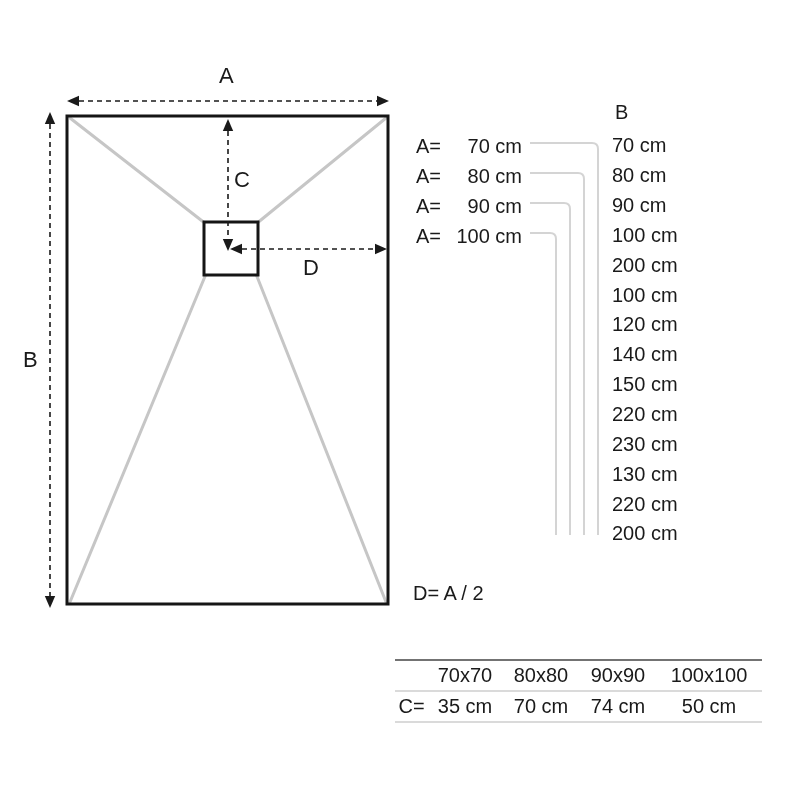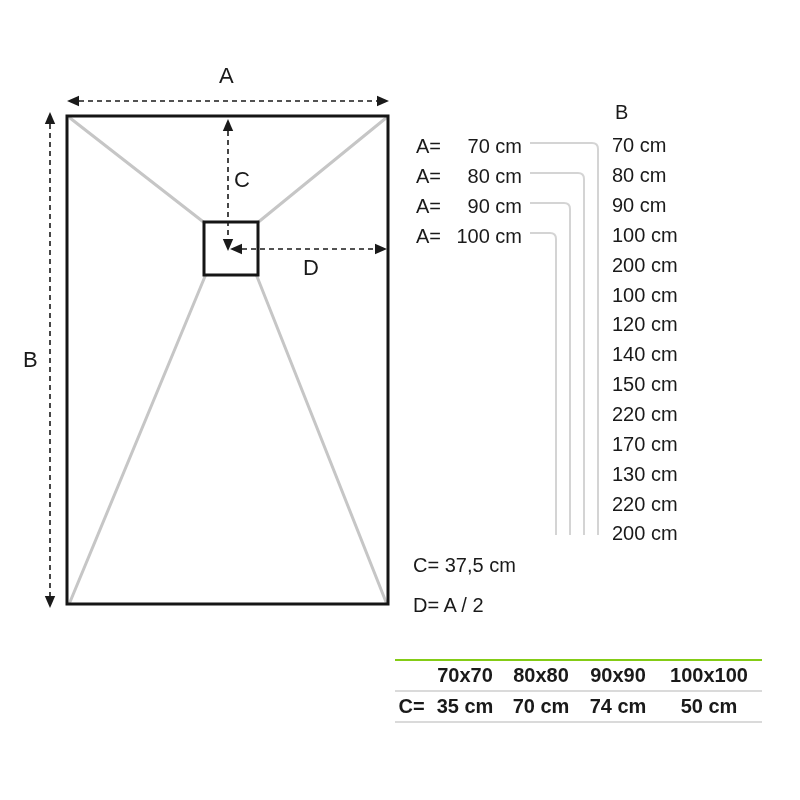--- a/index.html
+++ b/index.html
@@ -58,22 +58,21 @@
     left: 413px;
     font-size: 20px;
     line-height: 26px;
   }
 
   #size-table {
     position: absolute;
     left: 395px;
     top: 659px;
     width: 367px;
-    border-top: 2px solid #84cc16;
-    font-weight: bold;
+    border-top: 2px solid #737373;
   }
   .t-row {
     display: flex;
     height: 29px;
     align-items: center;
     border-bottom: 2px solid #dadada;
     font-size: 20px;
   }
   .t-cell { text-align: center; }
   .t-c0 { width: 33px; text-align: center; }
@@ -153,28 +152,27 @@
     <div class="b-row">70 cm</div>
     <div class="b-row">80 cm</div>
     <div class="b-row">90 cm</div>
     <div class="b-row">100 cm</div>
     <div class="b-row">200 cm</div>
     <div class="b-row">100 cm</div>
     <div class="b-row">120 cm</div>
     <div class="b-row">140 cm</div>
     <div class="b-row">150 cm</div>
     <div class="b-row">220 cm</div>
-    <div class="b-row">170 cm</div>
+    <div class="b-row">230 cm</div>
     <div class="b-row">130 cm</div>
     <div class="b-row">220 cm</div>
     <div class="b-row">200 cm</div>
   </div>
 
-  <div class="note" style="top:552px">C= 37,5 cm</div>
-  <div class="note" style="top:592px">D= A / 2</div>
+  <div class="note" style="top:580px">D= A / 2</div>
 
   <div id="size-table">
     <div class="t-row">
       <div class="t-cell t-c0"></div>
       <div class="t-cell t-c1">70x70</div>
       <div class="t-cell t-c2">80x80</div>
       <div class="t-cell t-c3">90x90</div>
       <div class="t-cell t-c4">100x100</div>
     </div>
     <div class="t-row">

